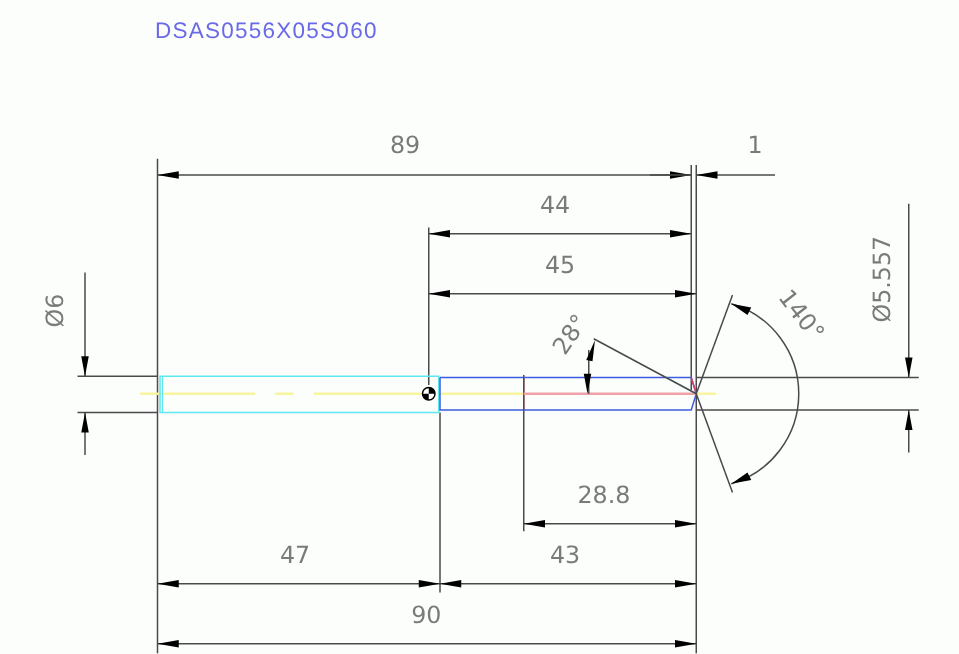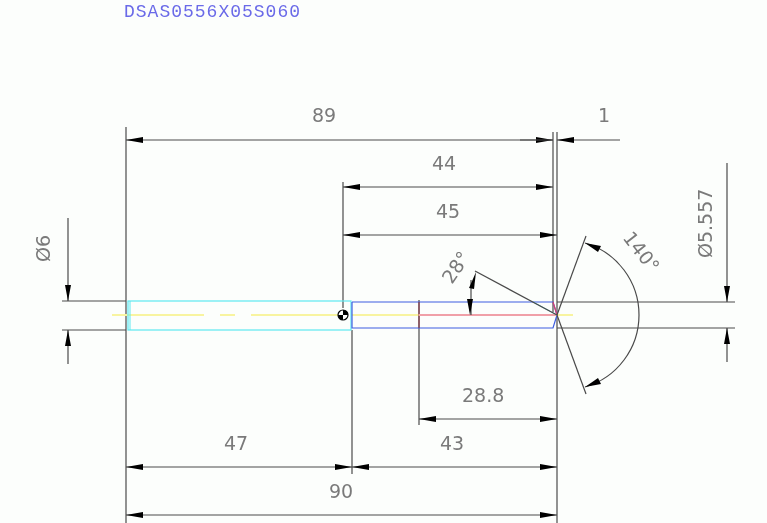--- a/index.html
+++ b/index.html
@@ -1,22 +1,22 @@
 <!DOCTYPE html>
 <html><head>
 <meta charset="utf-8">
 <style>
   html, body { margin: 0; padding: 0; background: #fcfefc; }
   #canvas {
     position: relative; width: 767px; height: 523px; overflow: hidden;
     background: #fcfefc; font-family: "DejaVu Sans Mono", monospace;
   }
   #title {
-    position: absolute; left: 124px; top: 0px; color: #6a6ae8;
-    font-family: Liberation Mono, monospace; font-size: 18px;
+    position: absolute; left: 124px; top: 12px; color: #6a6ae8;
+    font-family: Liberation Sans, sans-serif; font-size: 18px;
     letter-spacing: 1px; line-height: 24px; font-weight: normal;
   }
   svg { position: absolute; left: 0; top: 0; }
   .dim-text { font-family: "DejaVu Sans", sans-serif; font-size: 19px; fill: #7a7a7a; }
   .ln { stroke: #4a4a4a; stroke-width: 1.2; fill: none; }
   .arrow { fill: #000; }
 </style>
 </head>
 <body>
 

